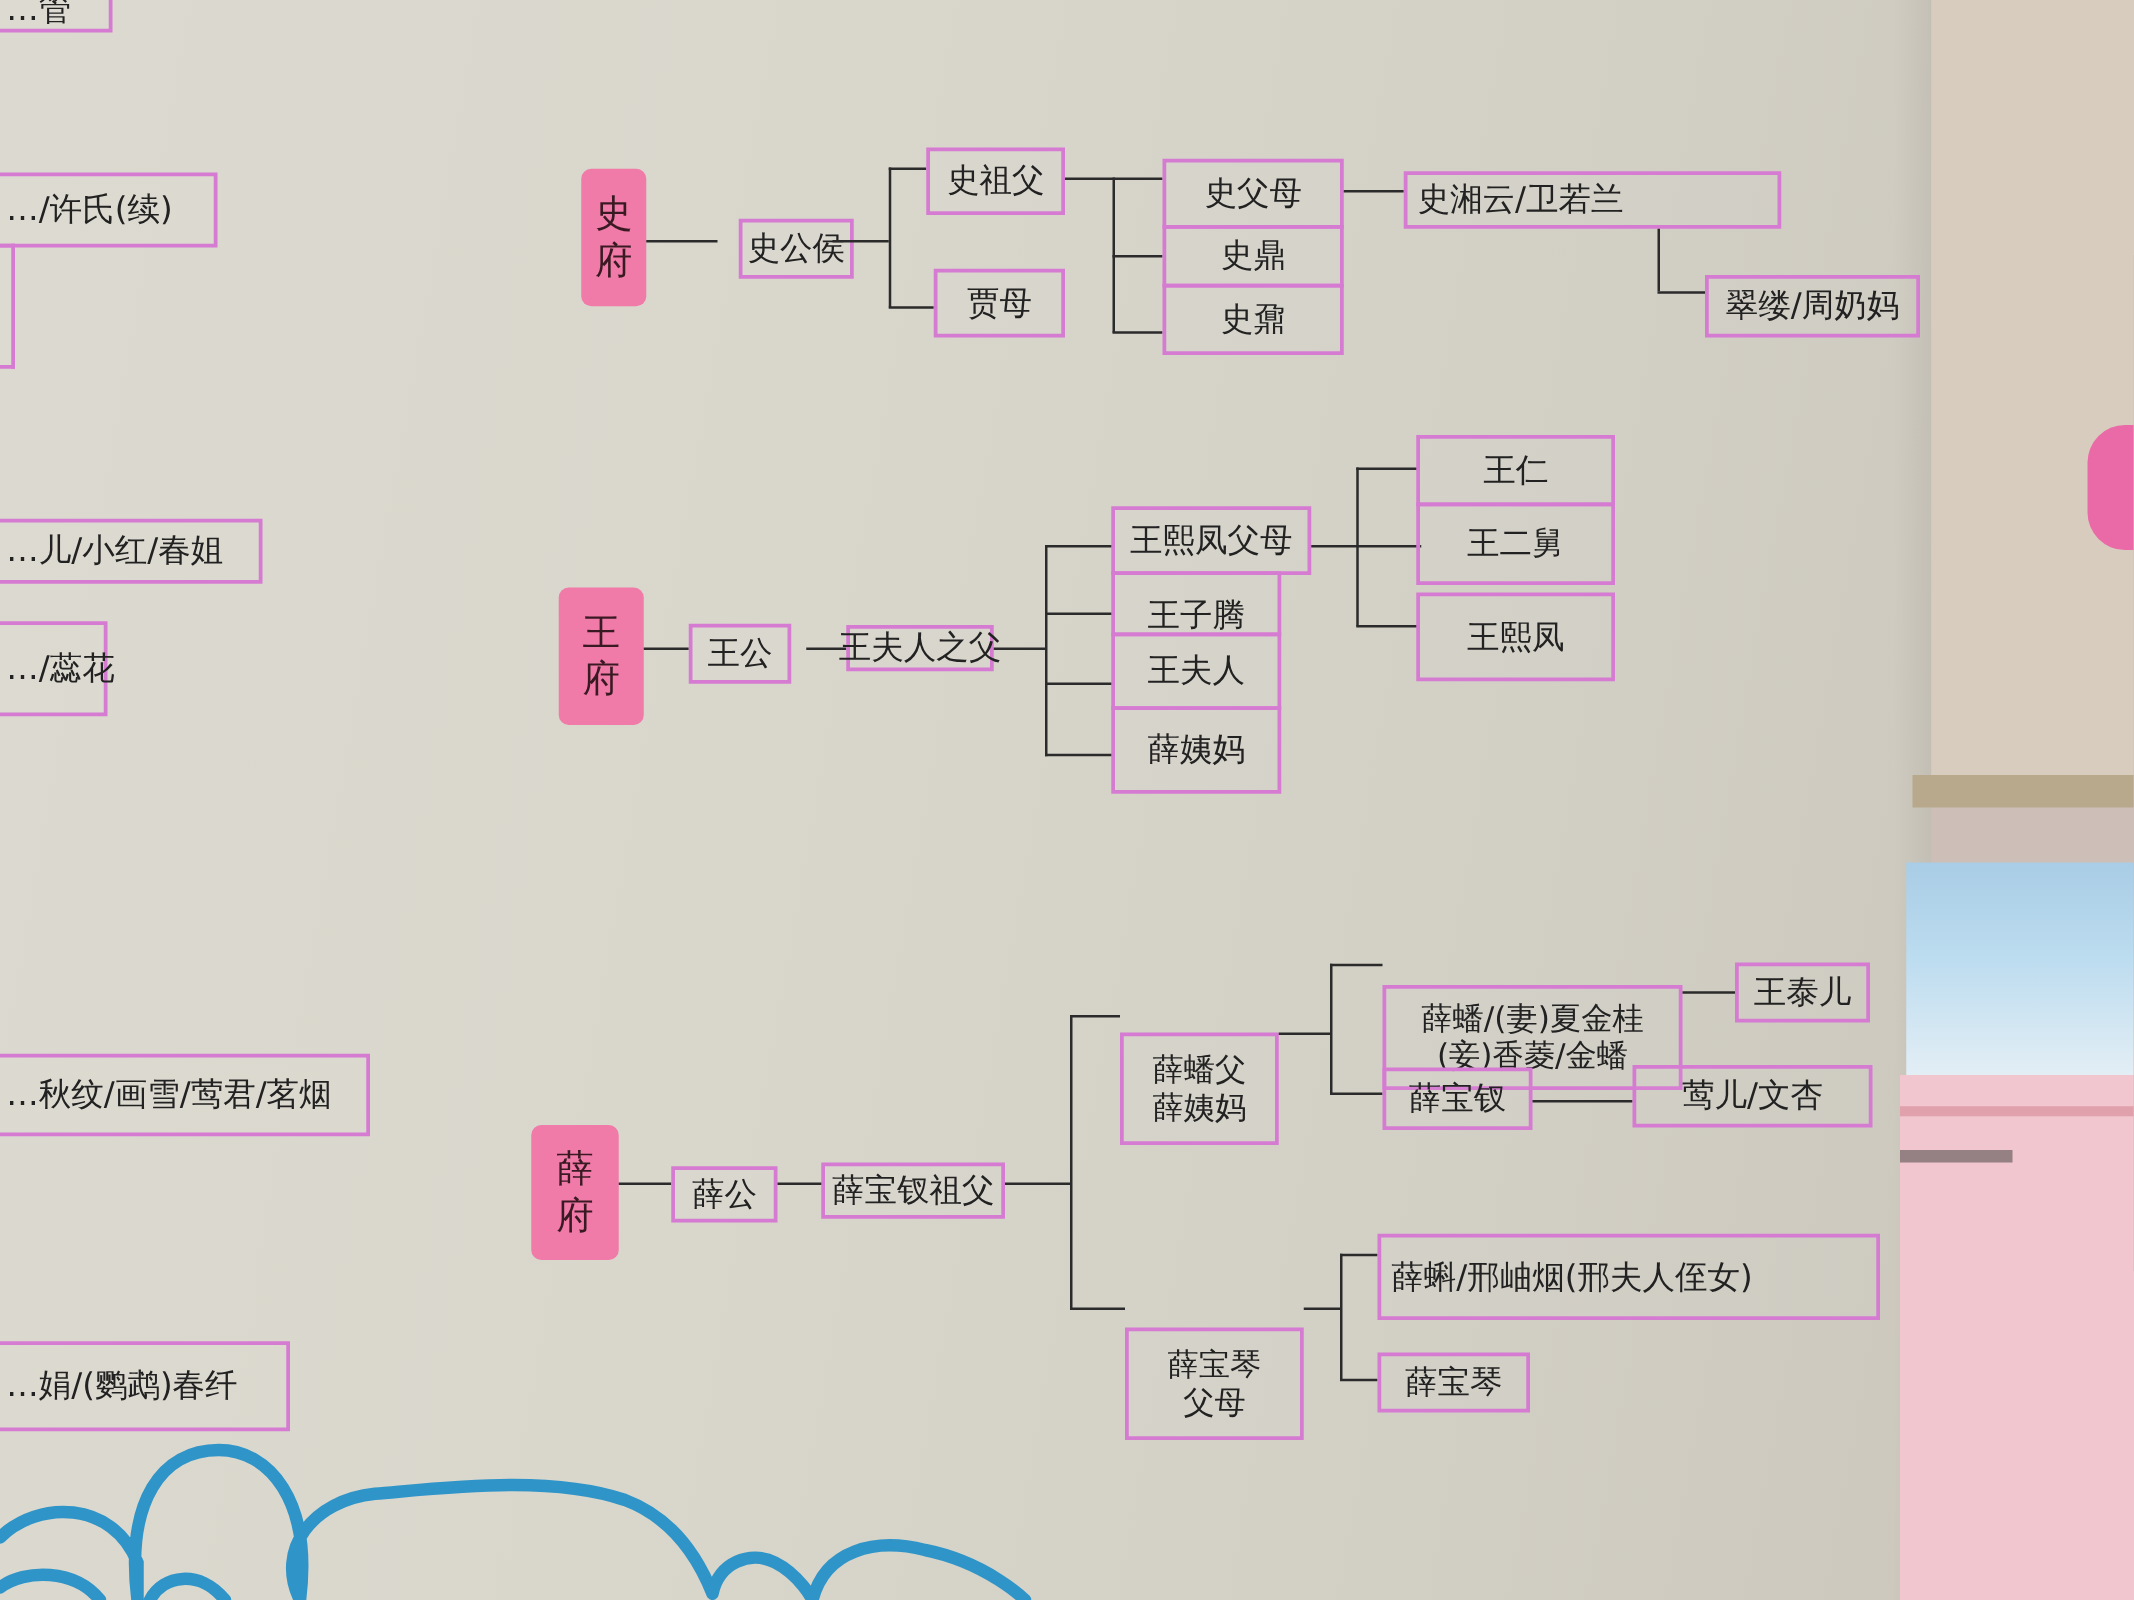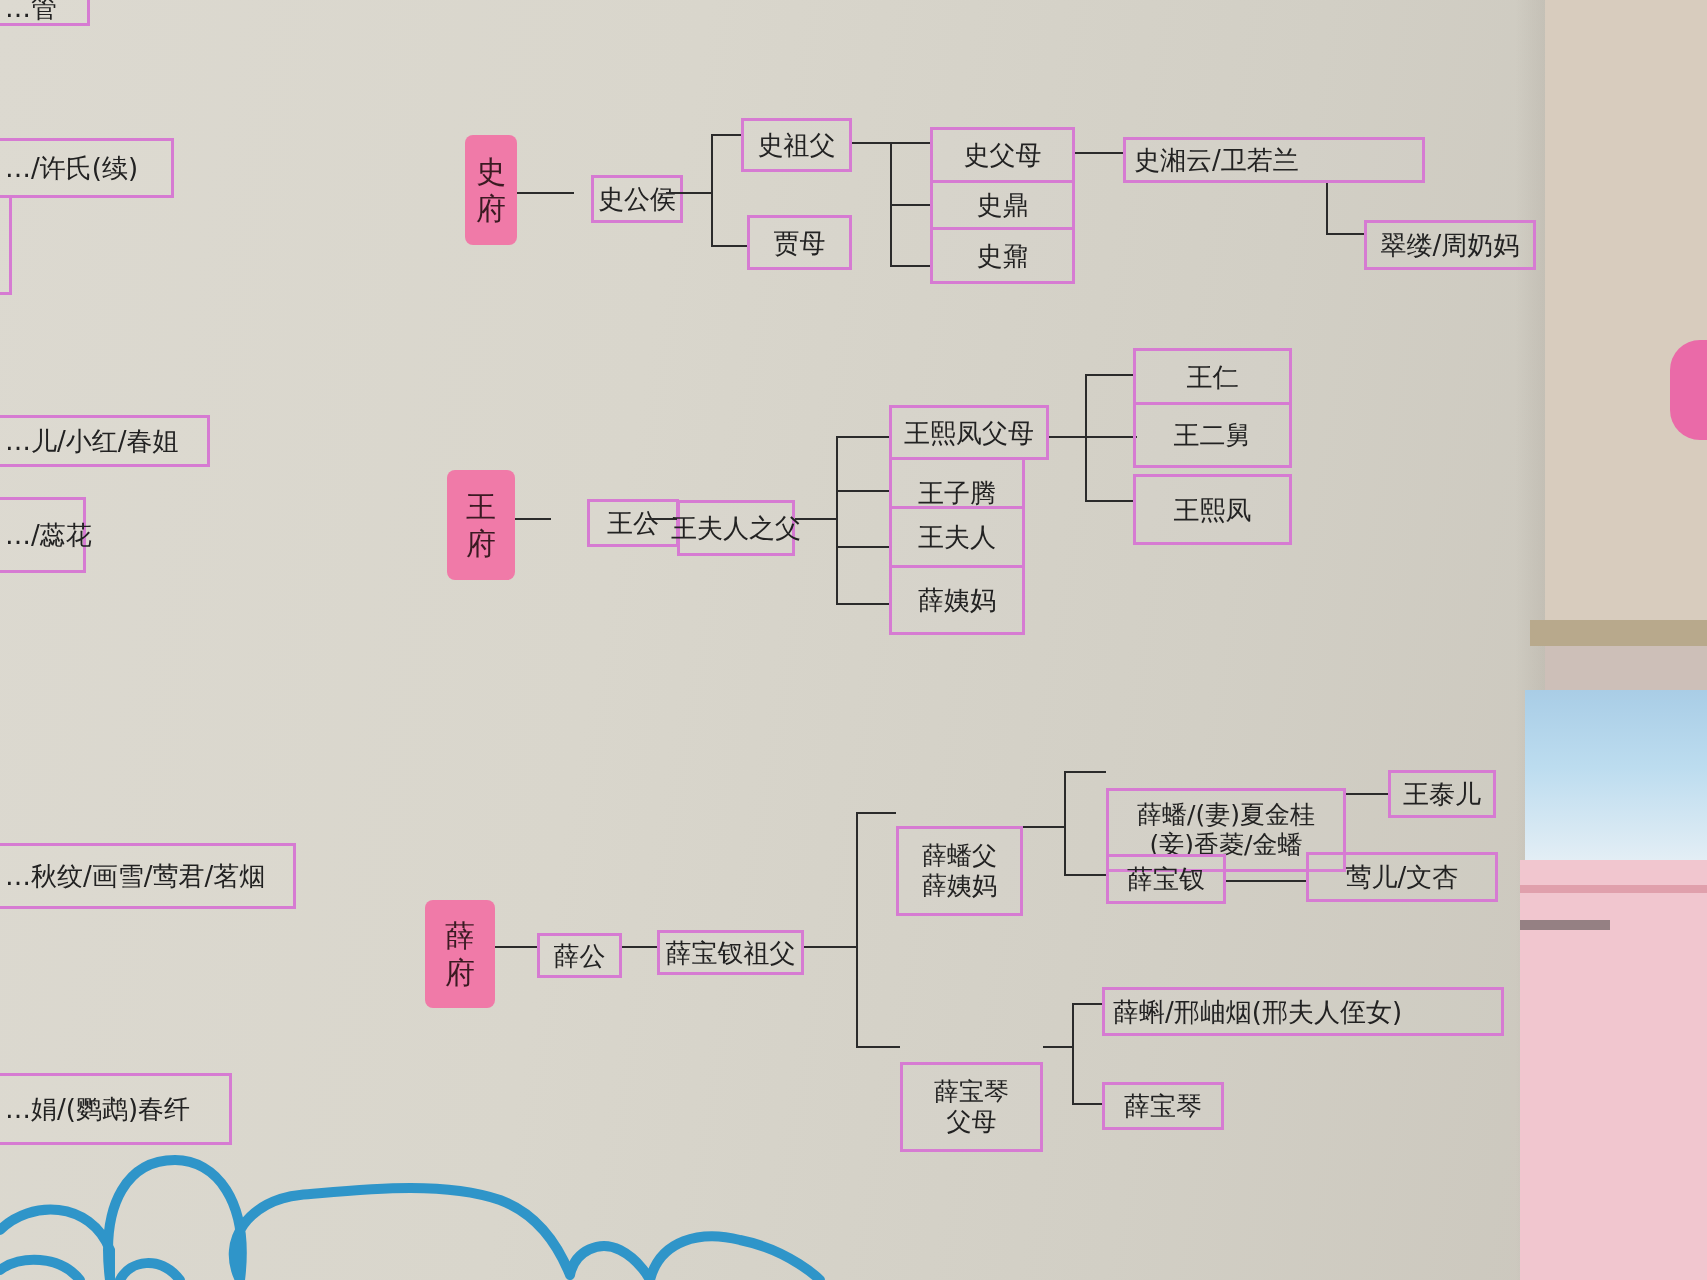--- a/index.html
+++ b/index.html
@@ -104,25 +104,25 @@
 <div class="ln h" style="left:1326px;top:233px;width:40px;"></div>
 <div class="node" style="left:1364px;top:220px;width:172px;height:50px;align-items:center;">
     <span>翠缕/周奶妈</span>
   </div>
 
 <div class="house" style="left:447px;top:470px;width:68px;height:110px;">
   <span>王</span>
   <span>府</span>
 </div>
 <div class="ln h" style="left:515px;top:518px;width:36px;"></div>
-<div class="node" style="left:551px;top:499px;width:92px;height:48px;margin-left:36px;">
+<div class="node" style="left:551px;top:499px;width:82px;height:48px;">
     <span>王公</span>
   </div>
 <div class="ln h" style="left:645px;top:518px;width:32px;"></div>
-<div class="node" style="left:677px;top:500px;width:118px;height:56px;">
+<div class="node" style="left:677px;top:500px;width:118px;height:37px;font-family:Liberation Mono, monospace;">
     <span>王夫人之父</span>
   </div>
 <div class="ln h" style="left:795px;top:518px;width:42px;"></div>
 <div class="ln v" style="left:836px;top:436px;height:169px;"></div>
 <div class="ln h" style="left:836px;top:436px;width:54px;"></div>
 <div class="ln h" style="left:836px;top:490px;width:54px;"></div>
 <div class="ln h" style="left:836px;top:546px;width:54px;"></div>
 <div class="ln h" style="left:836px;top:603px;width:54px;"></div>
 <div class="node" style="left:889px;top:405px;width:160px;height:55px;">
     <span>王熙凤父母</span>
@@ -190,21 +190,21 @@
     <span>莺儿/文杏</span>
   </div>
 <div class="node two" style="left:900px;top:1018px;width:143px;height:90px;">
   <span>薛宝琴</span>
   <span>父母</span>
 </div>
 <div class="ln h" style="left:1043px;top:1046px;width:30px;"></div>
 <div class="ln v" style="left:1072px;top:1003px;height:101px;"></div>
 <div class="ln h" style="left:1072px;top:1003px;width:30px;"></div>
 <div class="ln h" style="left:1072px;top:1103px;width:30px;"></div>
-<div class="node left" style="left:1102px;top:987px;width:402px;height:49px;">
+<div class="node left" style="left:1102px;top:987px;width:402px;height:69px;">
     <span>薛蝌/邢岫烟(邢夫人侄女)</span>
   </div>
 <div class="node" style="left:1102px;top:1082px;width:122px;height:48px;">
     <span>薛宝琴</span>
   </div>
 
 <svg id="cloud" width="1545" height="140" viewBox="0 0 1545 140">
   <path d="M0,90 C30,60 90,60 110,110 L110,140 M110,140 C100,60 130,20 175,20 C215,20 250,60 240,140 M240,140 C220,100 250,60 300,55 C360,50 440,40 500,60 C540,75 560,110 570,135 M570,135 C575,110 600,100 620,110 C640,120 650,140 650,140 M650,140 C660,100 700,90 740,100 C790,110 820,140 820,140 M120,140 C130,120 160,115 180,140 M0,130 C20,115 60,115 80,140" fill="none" stroke="#2f95c9" stroke-width="10" stroke-linecap="round"></path>
 </svg>
 

